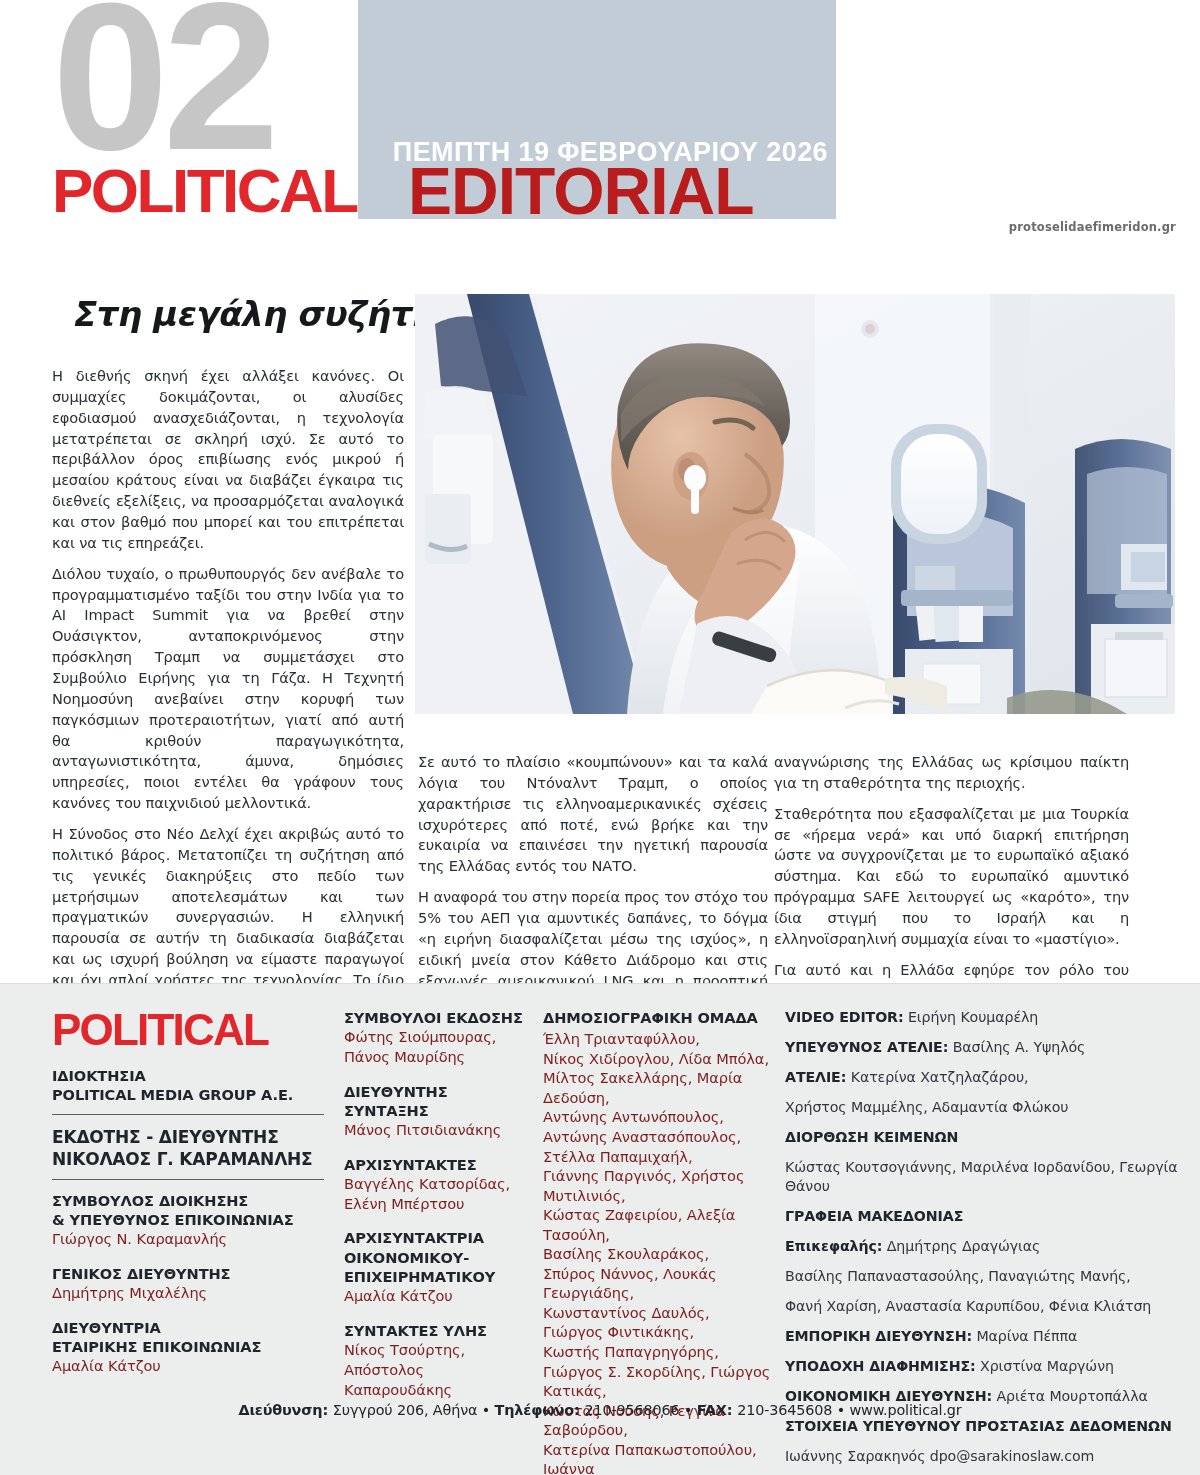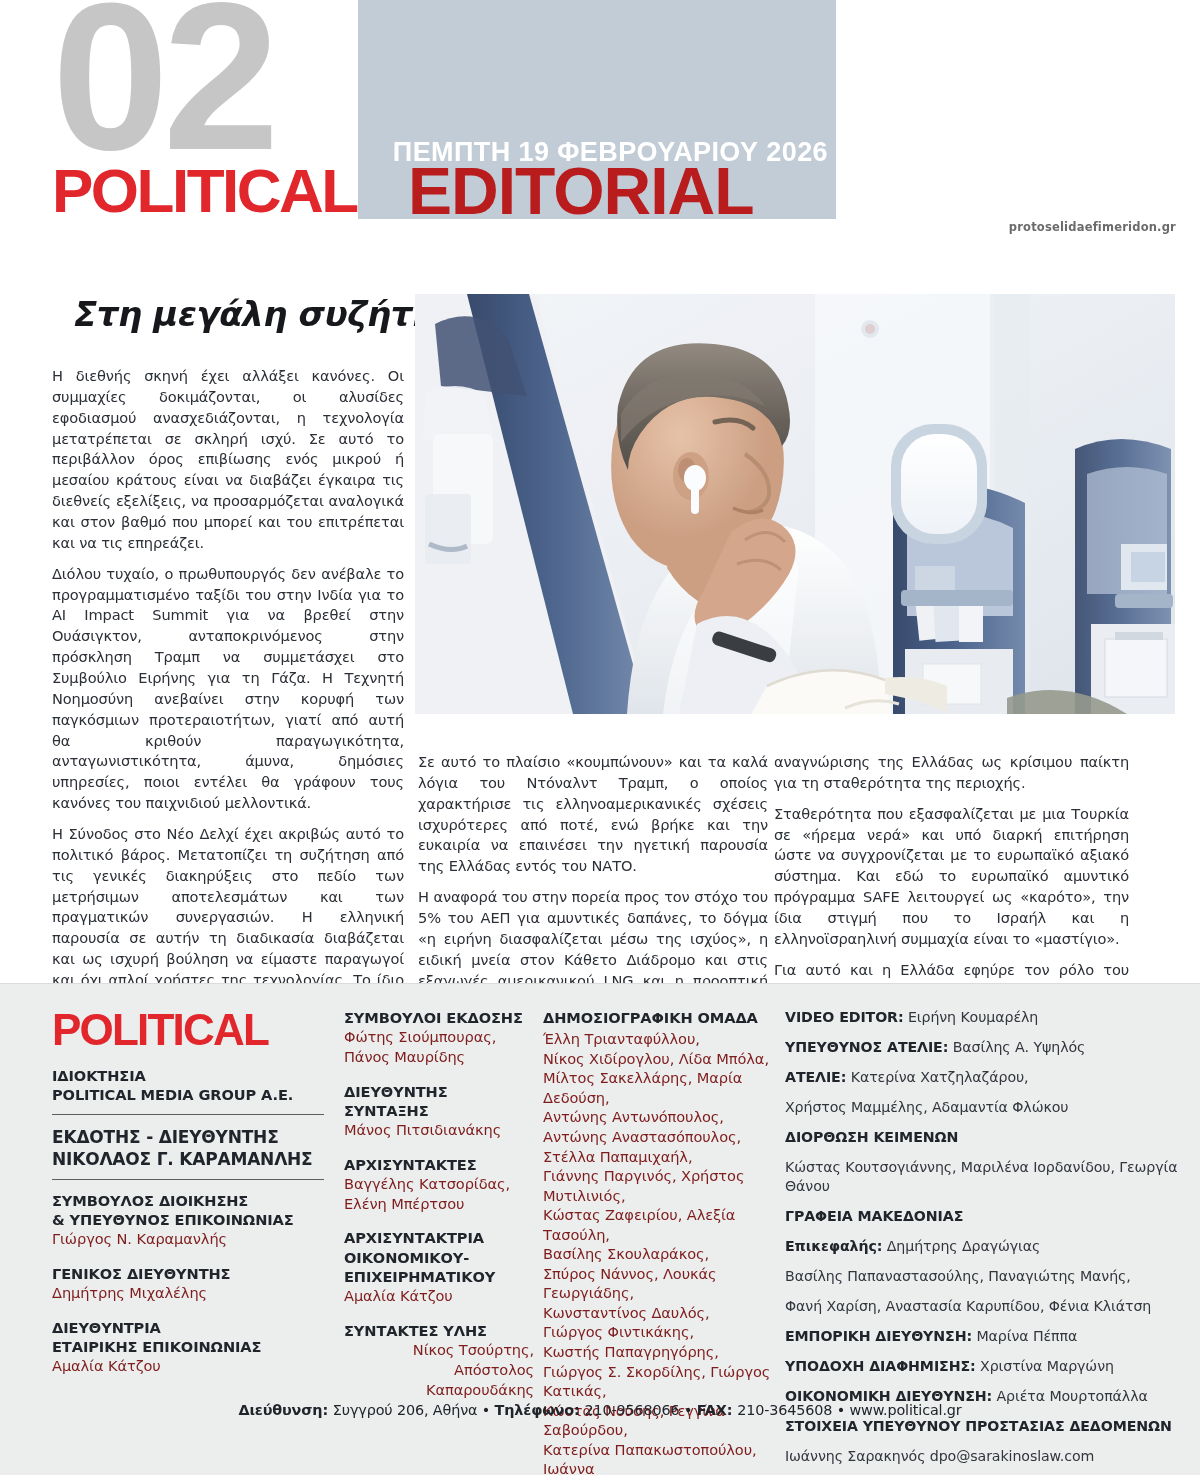--- a/index.html
+++ b/index.html
@@ -413,21 +413,21 @@
 Ελένη Μπέρτσου</div>
       </div>
       <div class="blk">
         <div class="ttl">ΑΡΧΙΣΥΝΤΑΚΤΡΙΑ</div>
         <div class="ttl">ΟΙΚΟΝΟΜΙΚΟΥ-</div>
         <div class="ttl">ΕΠΙΧΕΙΡΗΜΑΤΙΚΟΥ</div>
         <div class="nm">Αμαλία Κάτζου</div>
       </div>
       <div class="blk">
         <div class="ttl">ΣΥΝΤΑΚΤΕΣ ΥΛΗΣ</div>
-        <div class="nm pre" style="white-space: pre-line; text-align: right;">Νίκος Τσούρτης,
+        <div class="nm pre" style="white-space: pre-line;">Νίκος Τσούρτης,
 Απόστολος Καπαρουδάκης</div>
       </div>
     </div>
 
     <div class="cc cc-3">
       <div class="ttl">ΔΗΜΟΣΙΟΓΡΑΦΙΚΗ ΟΜΑΔΑ</div>
       <div class="nm pre" style="white-space: pre-line;">Έλλη Τριανταφύλλου,
 Νίκος Χιδίρογλου, Λίδα Μπόλα,
 Μίλτος Σακελλάρης, Μαρία Δεδούση,
 Αντώνης Αντωνόπουλος,

